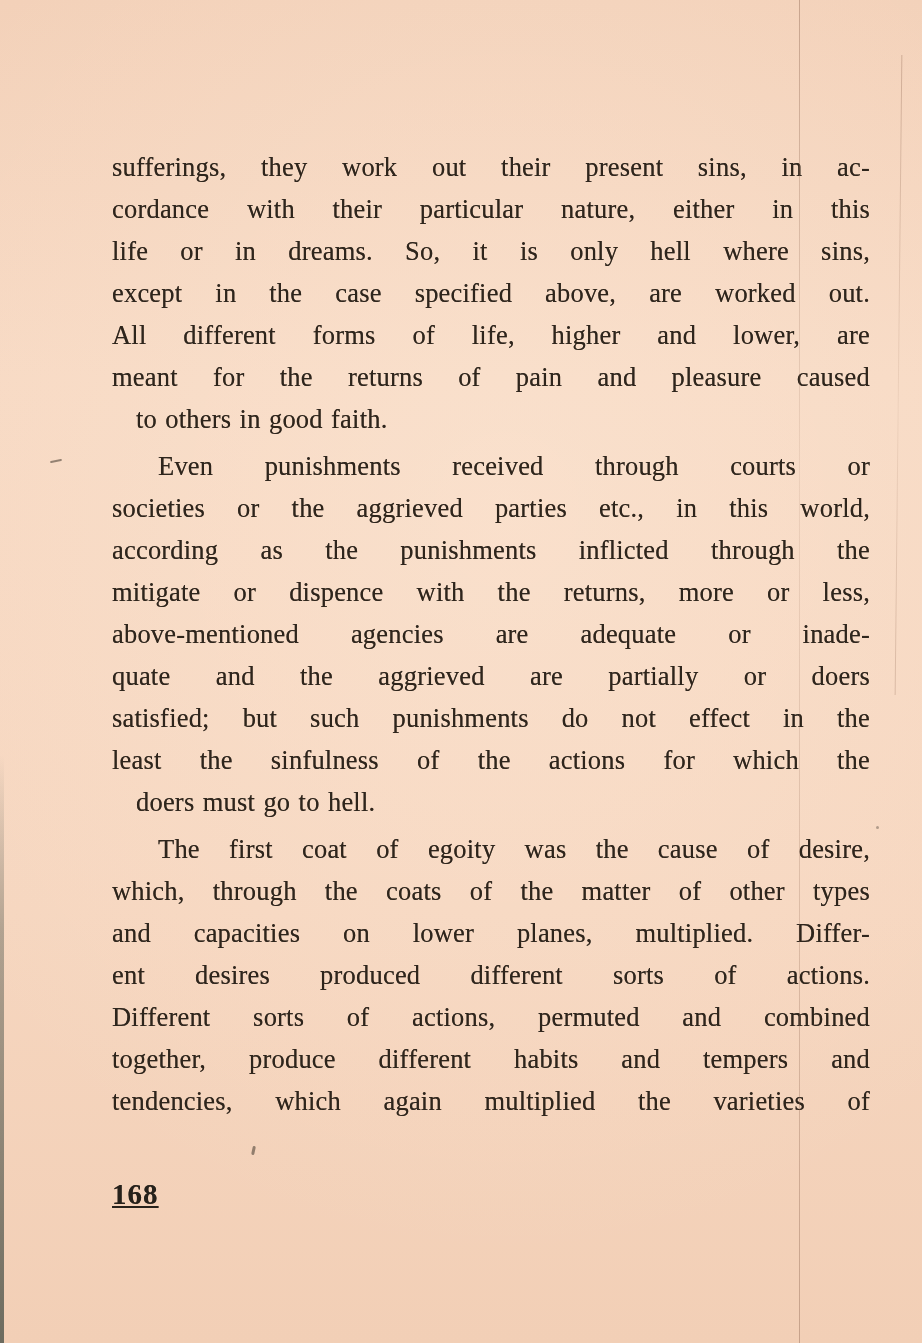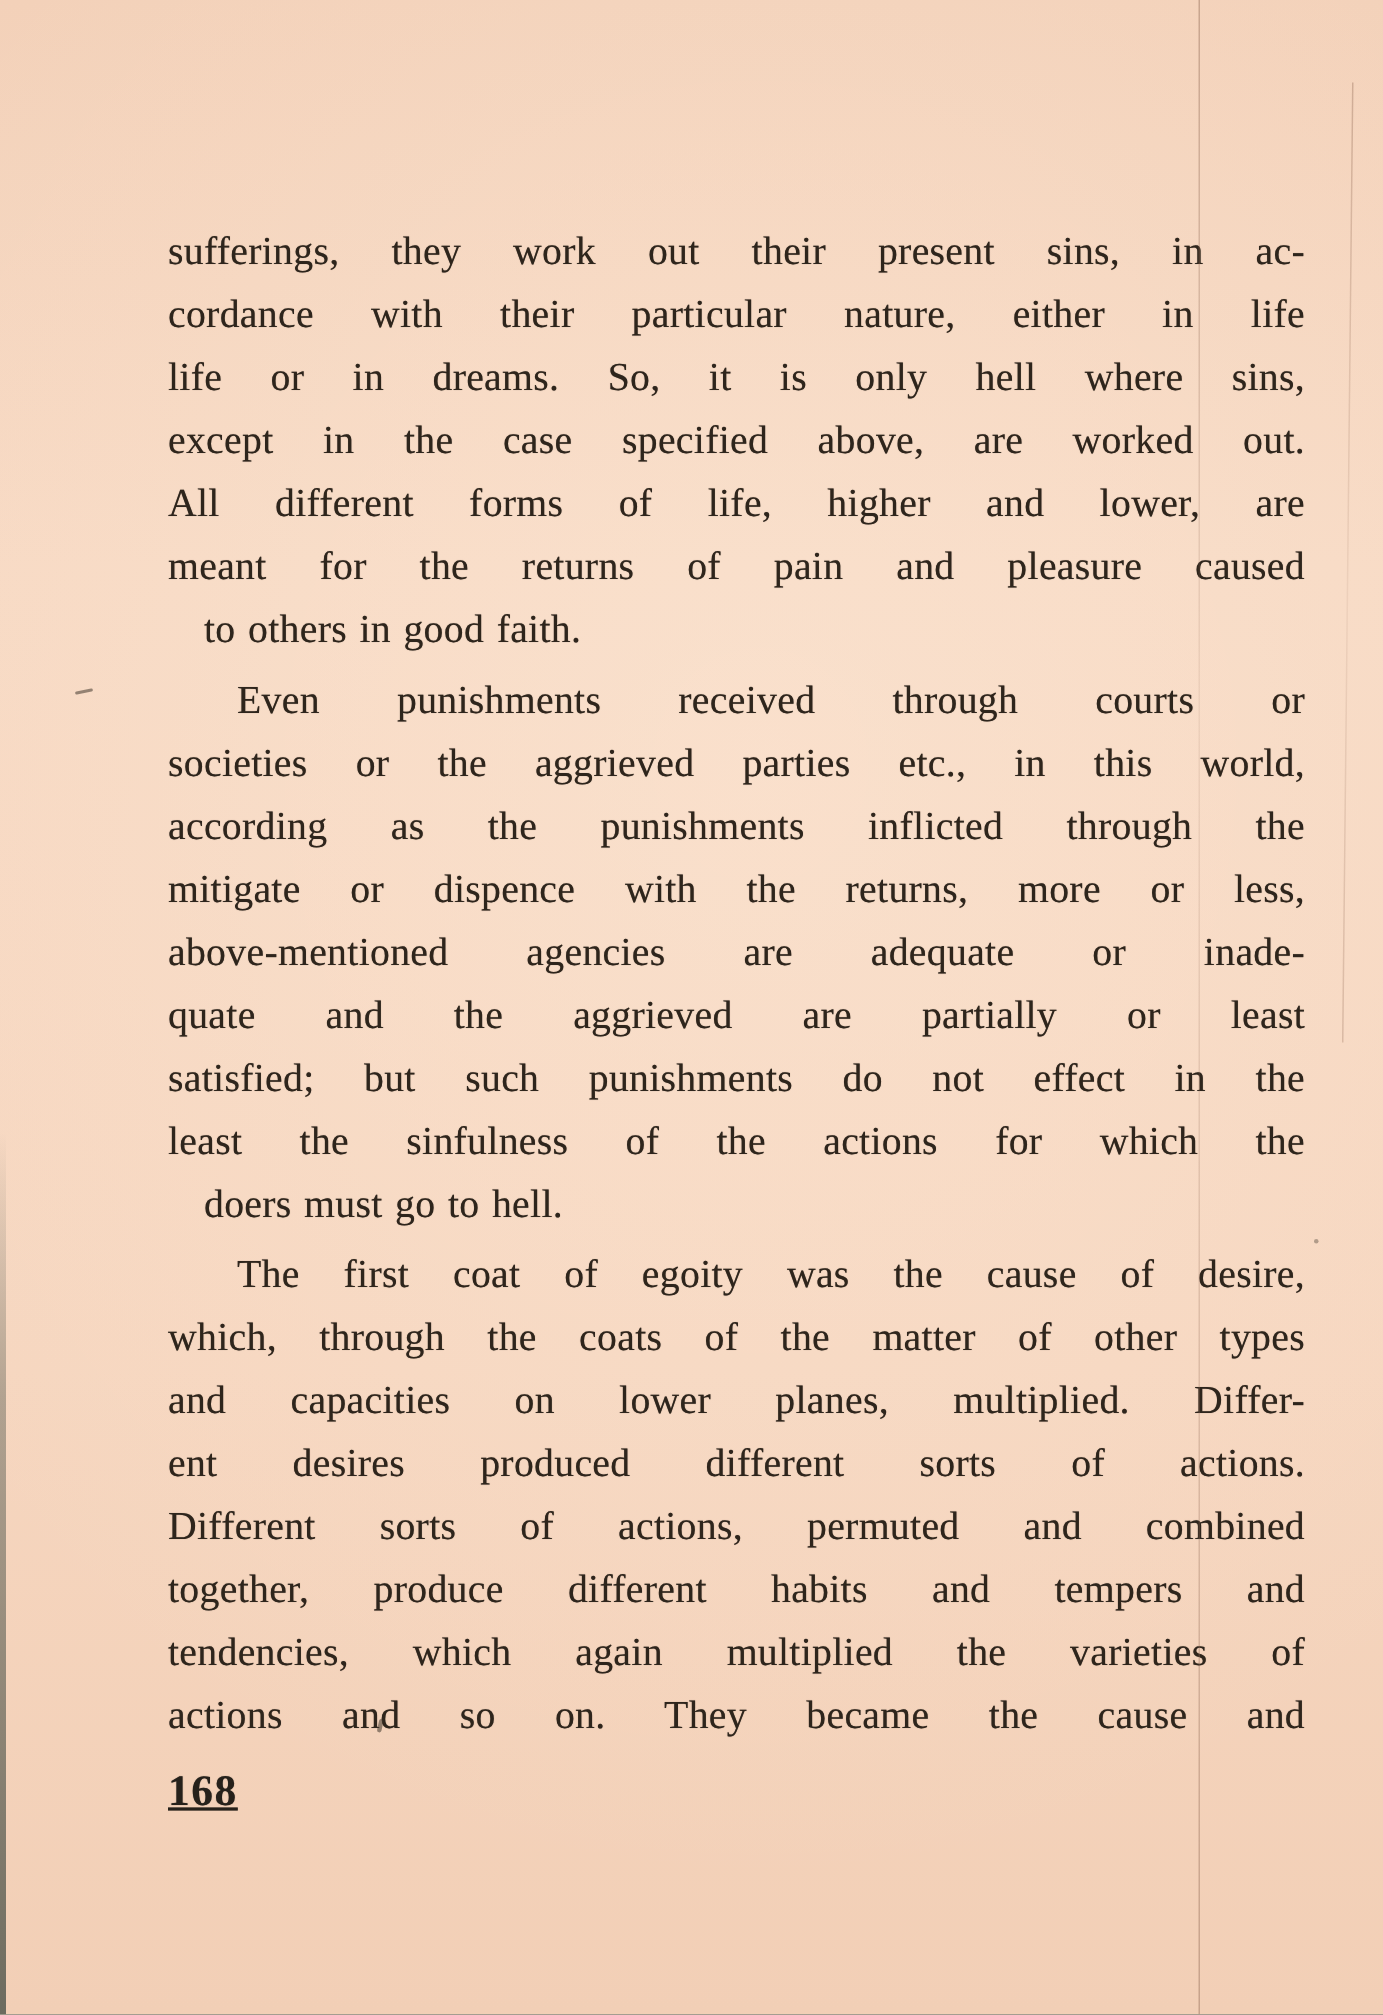--- a/index.html
+++ b/index.html
@@ -100,49 +100,48 @@
 </head>
 <body>
 
 <div class="page">
 
 
   <div class="text-block">
 
     <div class="para">
       <div class="line">sufferings, they work out their present sins, in ac-</div>
-      <div class="line">cordance with their particular nature, either in life</div>
+      <div class="line">cordance with their particular nature, either in this</div>
       <div class="line">life or in dreams.  So, it is only hell where sins,</div>
       <div class="line">except in the case specified above, are worked out.</div>
       <div class="line">All different forms of life, higher and lower, are</div>
       <div class="line">meant for the returns of pain and pleasure caused</div>
       <div class="line last">to others in good faith.</div>
     </div>
 
     <div class="para indent">
       <div class="line">Even punishments received through courts or</div>
       <div class="line">societies or the aggrieved parties etc., in this world,</div>
       <div class="line">according as the punishments inflicted through the</div>
       <div class="line">mitigate or dispence with the returns, more or less,</div>
       <div class="line">above-mentioned agencies are adequate or inade-</div>
-      <div class="line">quate and the aggrieved are partially or least</div>
+      <div class="line">quate and the aggrieved are partially or doers</div>
       <div class="line">satisfied; but such punishments do not effect in the</div>
       <div class="line">least the sinfulness of the actions for which the</div>
       <div class="line last">doers must go to hell.</div>
     </div>
 
     <div class="para indent">
       <div class="line">The first coat of egoity was the cause of desire,</div>
       <div class="line">which, through the coats of the matter of other types</div>
       <div class="line">and capacities on lower planes, multiplied.  Differ-</div>
       <div class="line">ent desires produced different sorts of actions.</div>
       <div class="line">Different sorts of actions, permuted and combined</div>
       <div class="line">together, produce different habits and tempers and</div>
       <div class="line">tendencies, which again multiplied the varieties of</div>
-      <div class="line">actions and so on.  They became the cause and</div>
     </div>
 
   </div>
 
   <div class="page-number">168</div>
 
   <div class="crease-a"></div>
   <div class="crease-b"></div>
   <div class="edge-left"></div>
   <div class="speck speck-1"></div>

